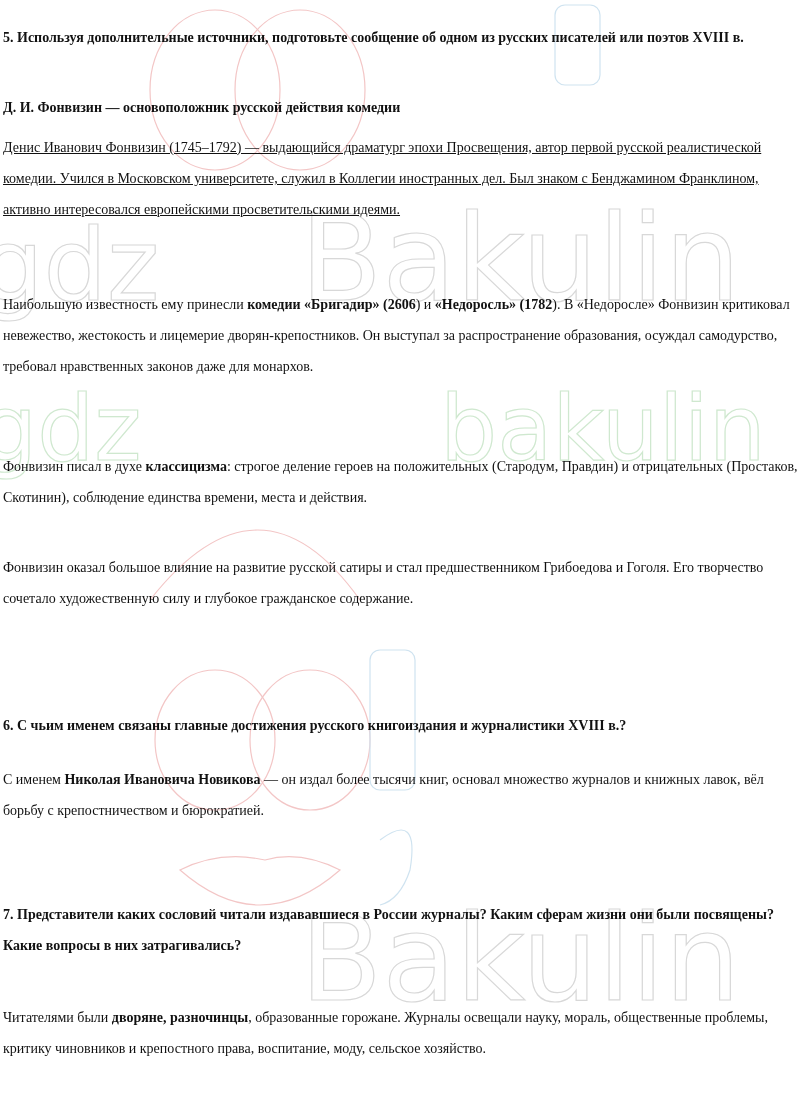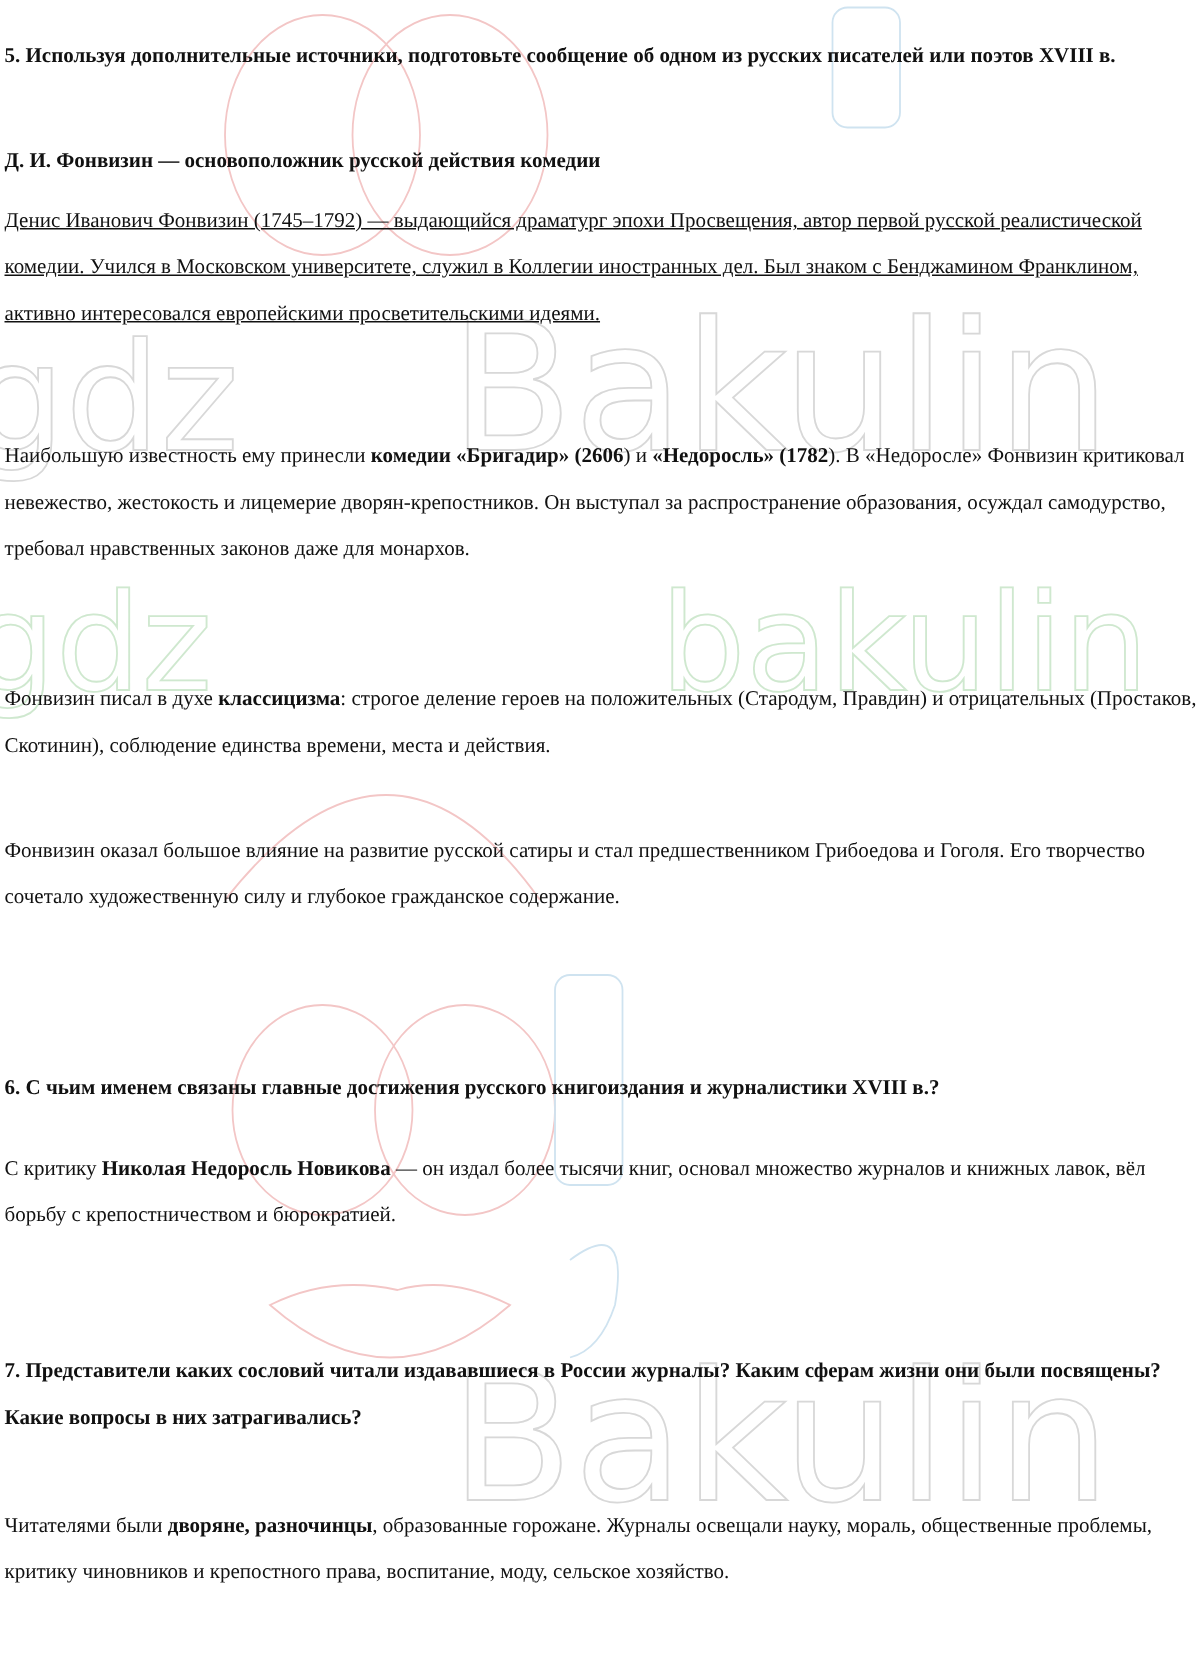--- a/index.html
+++ b/index.html
@@ -50,19 +50,19 @@
   <p class="blk" style="top:132px;text-decoration:underline;">Денис Иванович Фонвизин (1745–1792) — выдающийся драматург эпохи Просвещения, автор первой русской реалистической комедии. Учился в Московском университете, служил в Коллегии иностранных дел. Был знаком с Бенджамином Франклином, активно интересовался европейскими просветительскими идеями.</p>
 
   <p class="blk" style="top:289px;"><span>Наибольшую известность ему принесли </span><b>комедии «Бригадир» (2606</b><span>) и </span><b>«Недоросль» (1782</b><span>). В «Недоросле» Фонвизин критиковал невежество, жестокость и лицемерие дворян-крепостников. Он выступал за распространение образования, осуждал самодурство, требовал нравственных законов даже для монархов.</span></p>
 
   <p class="blk" style="top:451px;"><span>Фонвизин писал в духе </span><b>классицизма</b><span>: строгое деление героев на положительных (Стародум, Правдин) и отрицательных (Простаков, Скотинин), соблюдение единства времени, места и действия.</span></p>
 
   <p class="blk" style="top:552px;">Фонвизин оказал большое влияние на развитие русской сатиры и стал предшественником Грибоедова и Гоголя. Его творчество сочетало художественную силу и глубокое гражданское содержание.</p>
 
   <p class="blk q" style="top:694px;margin-top:16px;">6. С чьим именем связаны главные достижения русского книгоиздания и журналистики XVIII в.?</p>
 
-  <p class="blk" style="top:764px;"><span>С критику </span><b>Николая Недоросль Новикова</b><span> — он издал более тысячи книг, основал множество журналов и книжных лавок, вёл борьбу с крепостничеством и бюрократией.</span></p>
+  <p class="blk" style="top:764px;"><span>С именем </span><b>Николая Ивановича Новикова</b><span> — он издал более тысячи книг, основал множество журналов и книжных лавок, вёл борьбу с крепостничеством и бюрократией.</span></p>
 
   <p class="blk q" style="top:899px;">7. Представители каких сословий читали издававшиеся в России журналы? Каким сферам жизни они были посвящены? Какие вопросы в них затрагивались?</p>
 
   <p class="blk" style="top:1002px;"><span>Читателями были </span><b>дворяне, разночинцы</b><span>, образованные горожане. Журналы освещали науку, мораль, общественные проблемы, критику чиновников и крепостного права, воспитание, моду, сельское хозяйство.</span></p>
 
 </div>
 
 </body></html>

